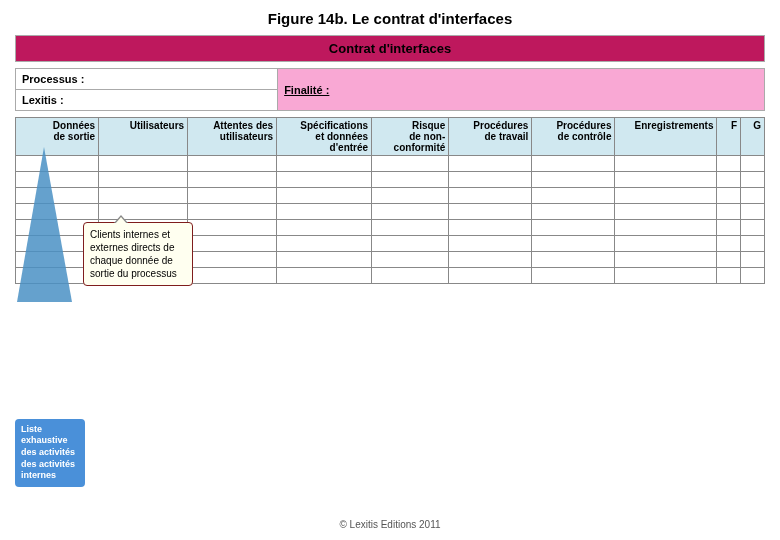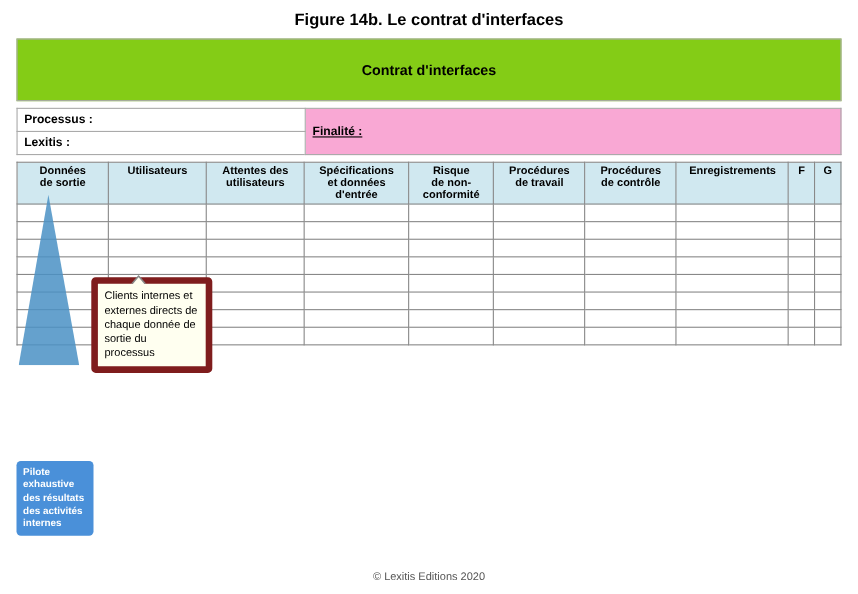--- a/index.html
+++ b/index.html
@@ -18,26 +18,26 @@
       display: flex;
       flex-direction: column;
     }
     .figure-title {
       text-align: center;
       font-size: 15px;
       font-weight: bold;
       margin-bottom: 8px;
     }
     .contract-header {
-      background: #84cc16;
+      background: #be185d;
       border: 1px solid #aaa;
       text-align: center;
       font-weight: bold;
       font-size: 13px;
-      padding: 20px;
+      padding: 5px;
       margin-bottom: 6px;
     }
     .info-table {
       width: 100%;
       border-collapse: collapse;
       margin-bottom: 6px;
       border-radius: 17px;
     }
     .info-table td {
       border: 1px solid #aaa;
@@ -63,21 +63,21 @@
     .main-table th, .main-table td {
       border: 1px solid #888;
       vertical-align: top;
       font-size: 10px;
       padding: 2px 3px;
     }
     .main-table th {
       background: #d0e8f0;
       font-weight: bold;
       font-size: 10px;
-      text-align: center;
+      text-align: right;
     }
     .main-table td {
       background: #fff;
       height: 18px;
     }
     .col-donnees { width: 70px; }
     .col-utilisateurs { width: 75px; }
     .col-attentes { width: 75px; }
     .col-spec { width: 80px; }
     .col-risque { width: 65px; }
@@ -90,21 +90,21 @@
     .table-wrapper {
       position: relative;
       flex: 1;
     }
 
     .tooltip-box {
       position: absolute;
       top: 105px;
       left: 68px;
       background: #fffff0;
-      border: 6px solid #7f1d1d;
+      border: 1px solid #7f1d1d;
       border-radius: 4px;
       padding: 5px 6px;
       font-size: 10px;
       width: 110px;
       z-index: 10;
       line-height: 1.3;
     }
     .tooltip-box::before {
       content: '';
       position: absolute;
@@ -190,21 +190,21 @@
 
     <svg class="blue-shape" viewBox="0 0 55 155" xmlns="http://www.w3.org/2000/svg">
       <polygon points="27,0 55,155 0,155" fill="#4a90c4" opacity="0.85"></polygon>
     </svg>
 
     <div class="tooltip-box">
       <span>Clients internes et externes directs de chaque donnée de sortie du processus</span>
     </div>
 
     <div class="label-box">
-      <span>Pilote exhaustive des résultats des activités internes</span>
+      <span>Liste exhaustive des activités des activités internes</span>
     </div>
 
     <table class="main-table">
       <thead>
         <tr>
           <th class="col-donnees">Données<br>de sortie</th>
           <th class="col-utilisateurs">Utilisateurs</th>
           <th class="col-attentes">Attentes des<br>utilisateurs</th>
           <th class="col-spec">Spécifications<br>et données<br>d'entrée</th>
           <th class="col-risque">Risque<br>de non-<br>conformité</th>
@@ -310,14 +310,14 @@
             <td>&nbsp;</td>
             <td>&nbsp;</td>
             <td>&nbsp;</td>
             <td>&nbsp;</td>
             <td>&nbsp;</td>
           </tr>
         </tbody>
     </table>
   </div>
 
-  <div class="footer-text">© Lexitis Editions 2020</div>
+  <div class="footer-text">© Lexitis Editions 2011</div>
 </div>
 
 </body></html>

